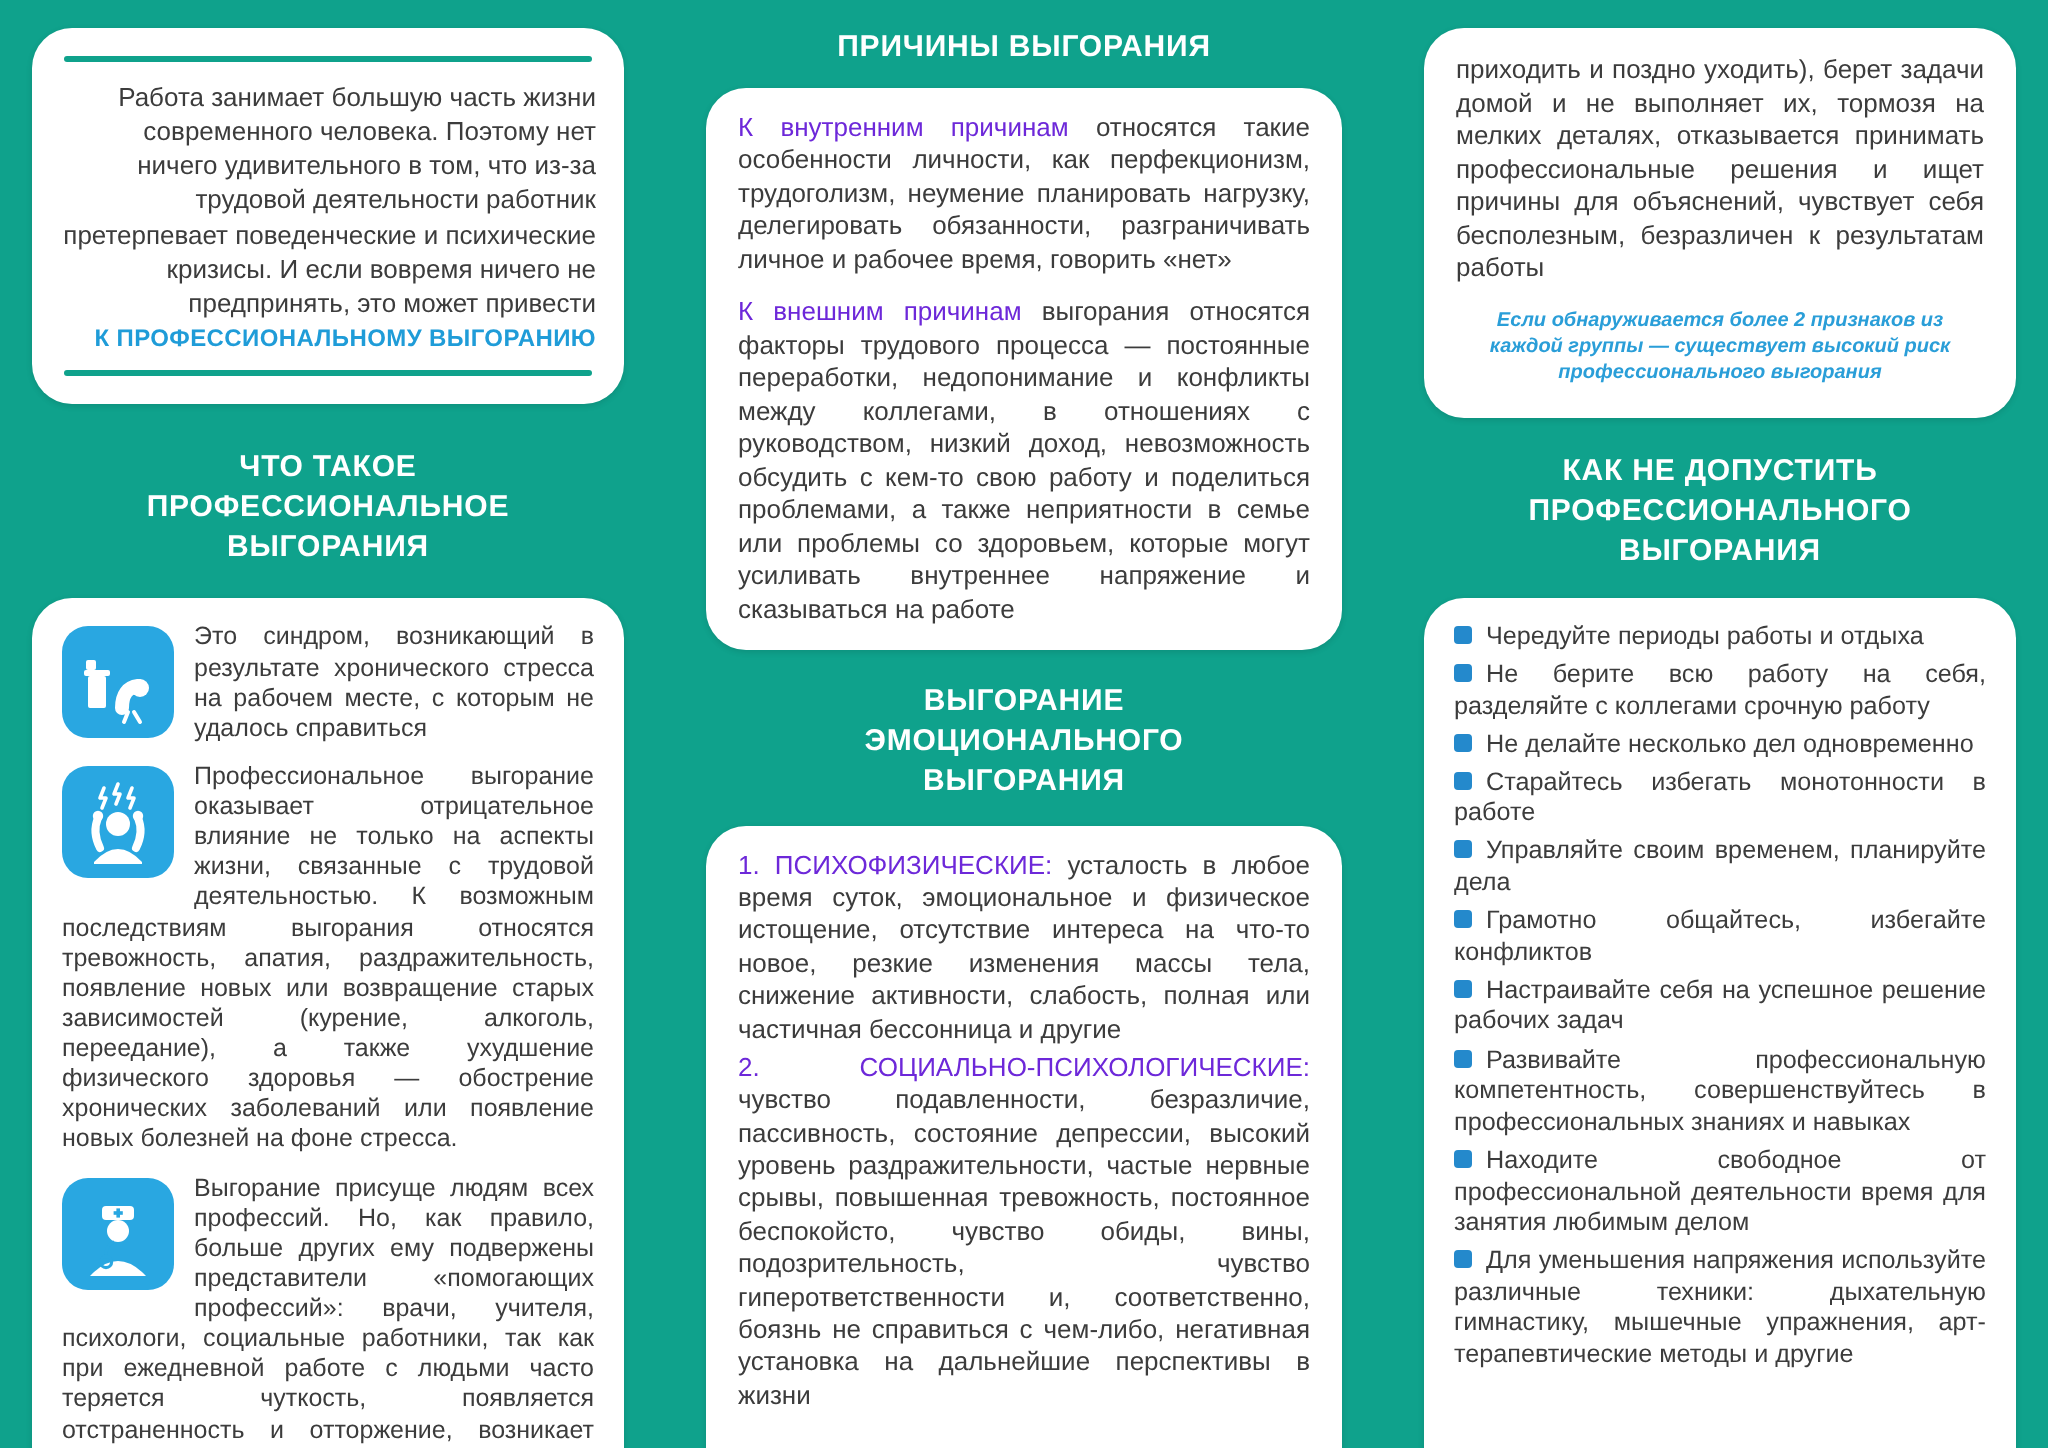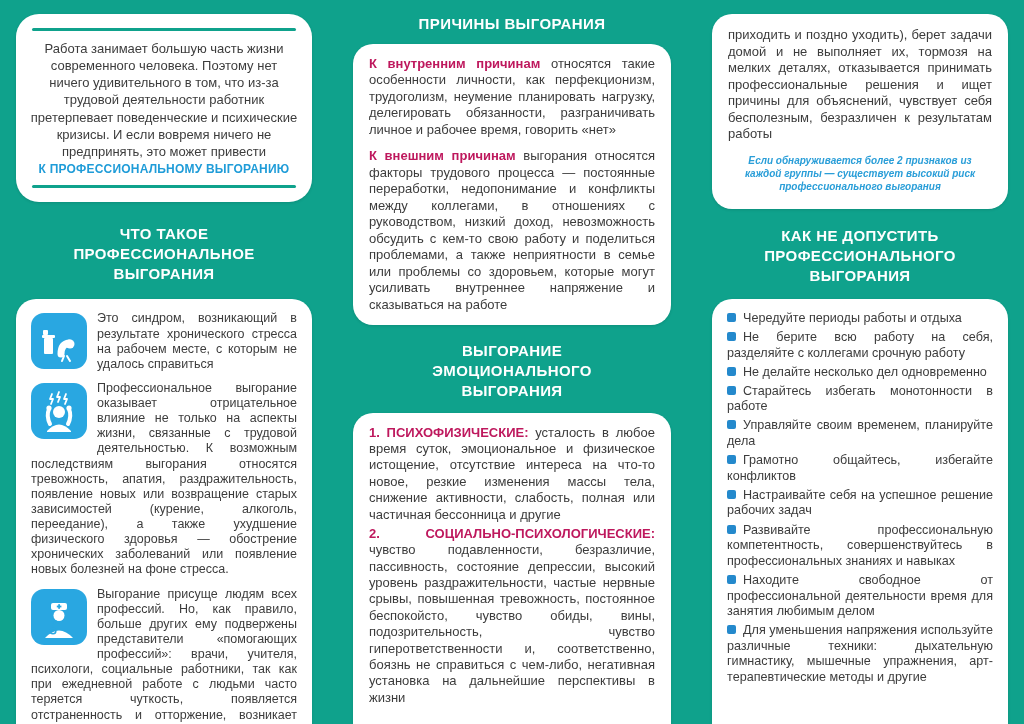--- a/index.html
+++ b/index.html
@@ -22,21 +22,21 @@
   }
   .col { display: flex; flex-direction: column; }
   .card {
     background: #ffffff;
     border-radius: 20px;
     padding: 12px 16px;
     color: #3c3c3c;
     box-shadow: 0 1px 3px rgba(0,0,0,0.12);
   }
   
-  .intro-card { text-align: center; padding: 10px 14px 10px; border-radius: 23px; }
+  .intro-card { text-align: right; padding: 10px 14px 10px; }
   .rule {
     height: 3px;
     background: #0fa28c;
     border-radius: 2px;
     margin: 4px 2px;
   }
   .intro-text {
     margin: 9px 0 2px;
     font-size: 13px;
     line-height: 1.32;
@@ -73,21 +73,21 @@
     display: flex;
     align-items: center;
     justify-content: center;
   }
   .def-icon svg { width: 46px; height: 46px; display: block; }
   
   #causes-title { margin: 0 0 10px; }
   .causes-card { font-size: 13px; line-height: 1.27; padding: 12px 16px; }
   .cause-par { margin: 0 0 10px; text-align: justify; }
   .cause-par:last-child { margin-bottom: 0; }
-  .lead { color: #be185d; font-weight: bold; }
+  .lead { color: #6d28d9; font-weight: normal; }
   #symptoms-title { margin: 16px 0 12px; }
   .symptoms-card { flex: 1; font-size: 13px; line-height: 1.26; padding: 12px 16px; }
   .symptom-par { margin: 0 0 3px; text-align: justify; }
   .symptom-par:last-child { margin-bottom: 0; }
   
   .continuation-card { font-size: 13px; line-height: 1.27; padding: 13px 16px; }
   .continuation-text { margin: 0; text-align: justify; }
   .warning-note {
     margin: 11px 2px 3px;
     text-align: center;

